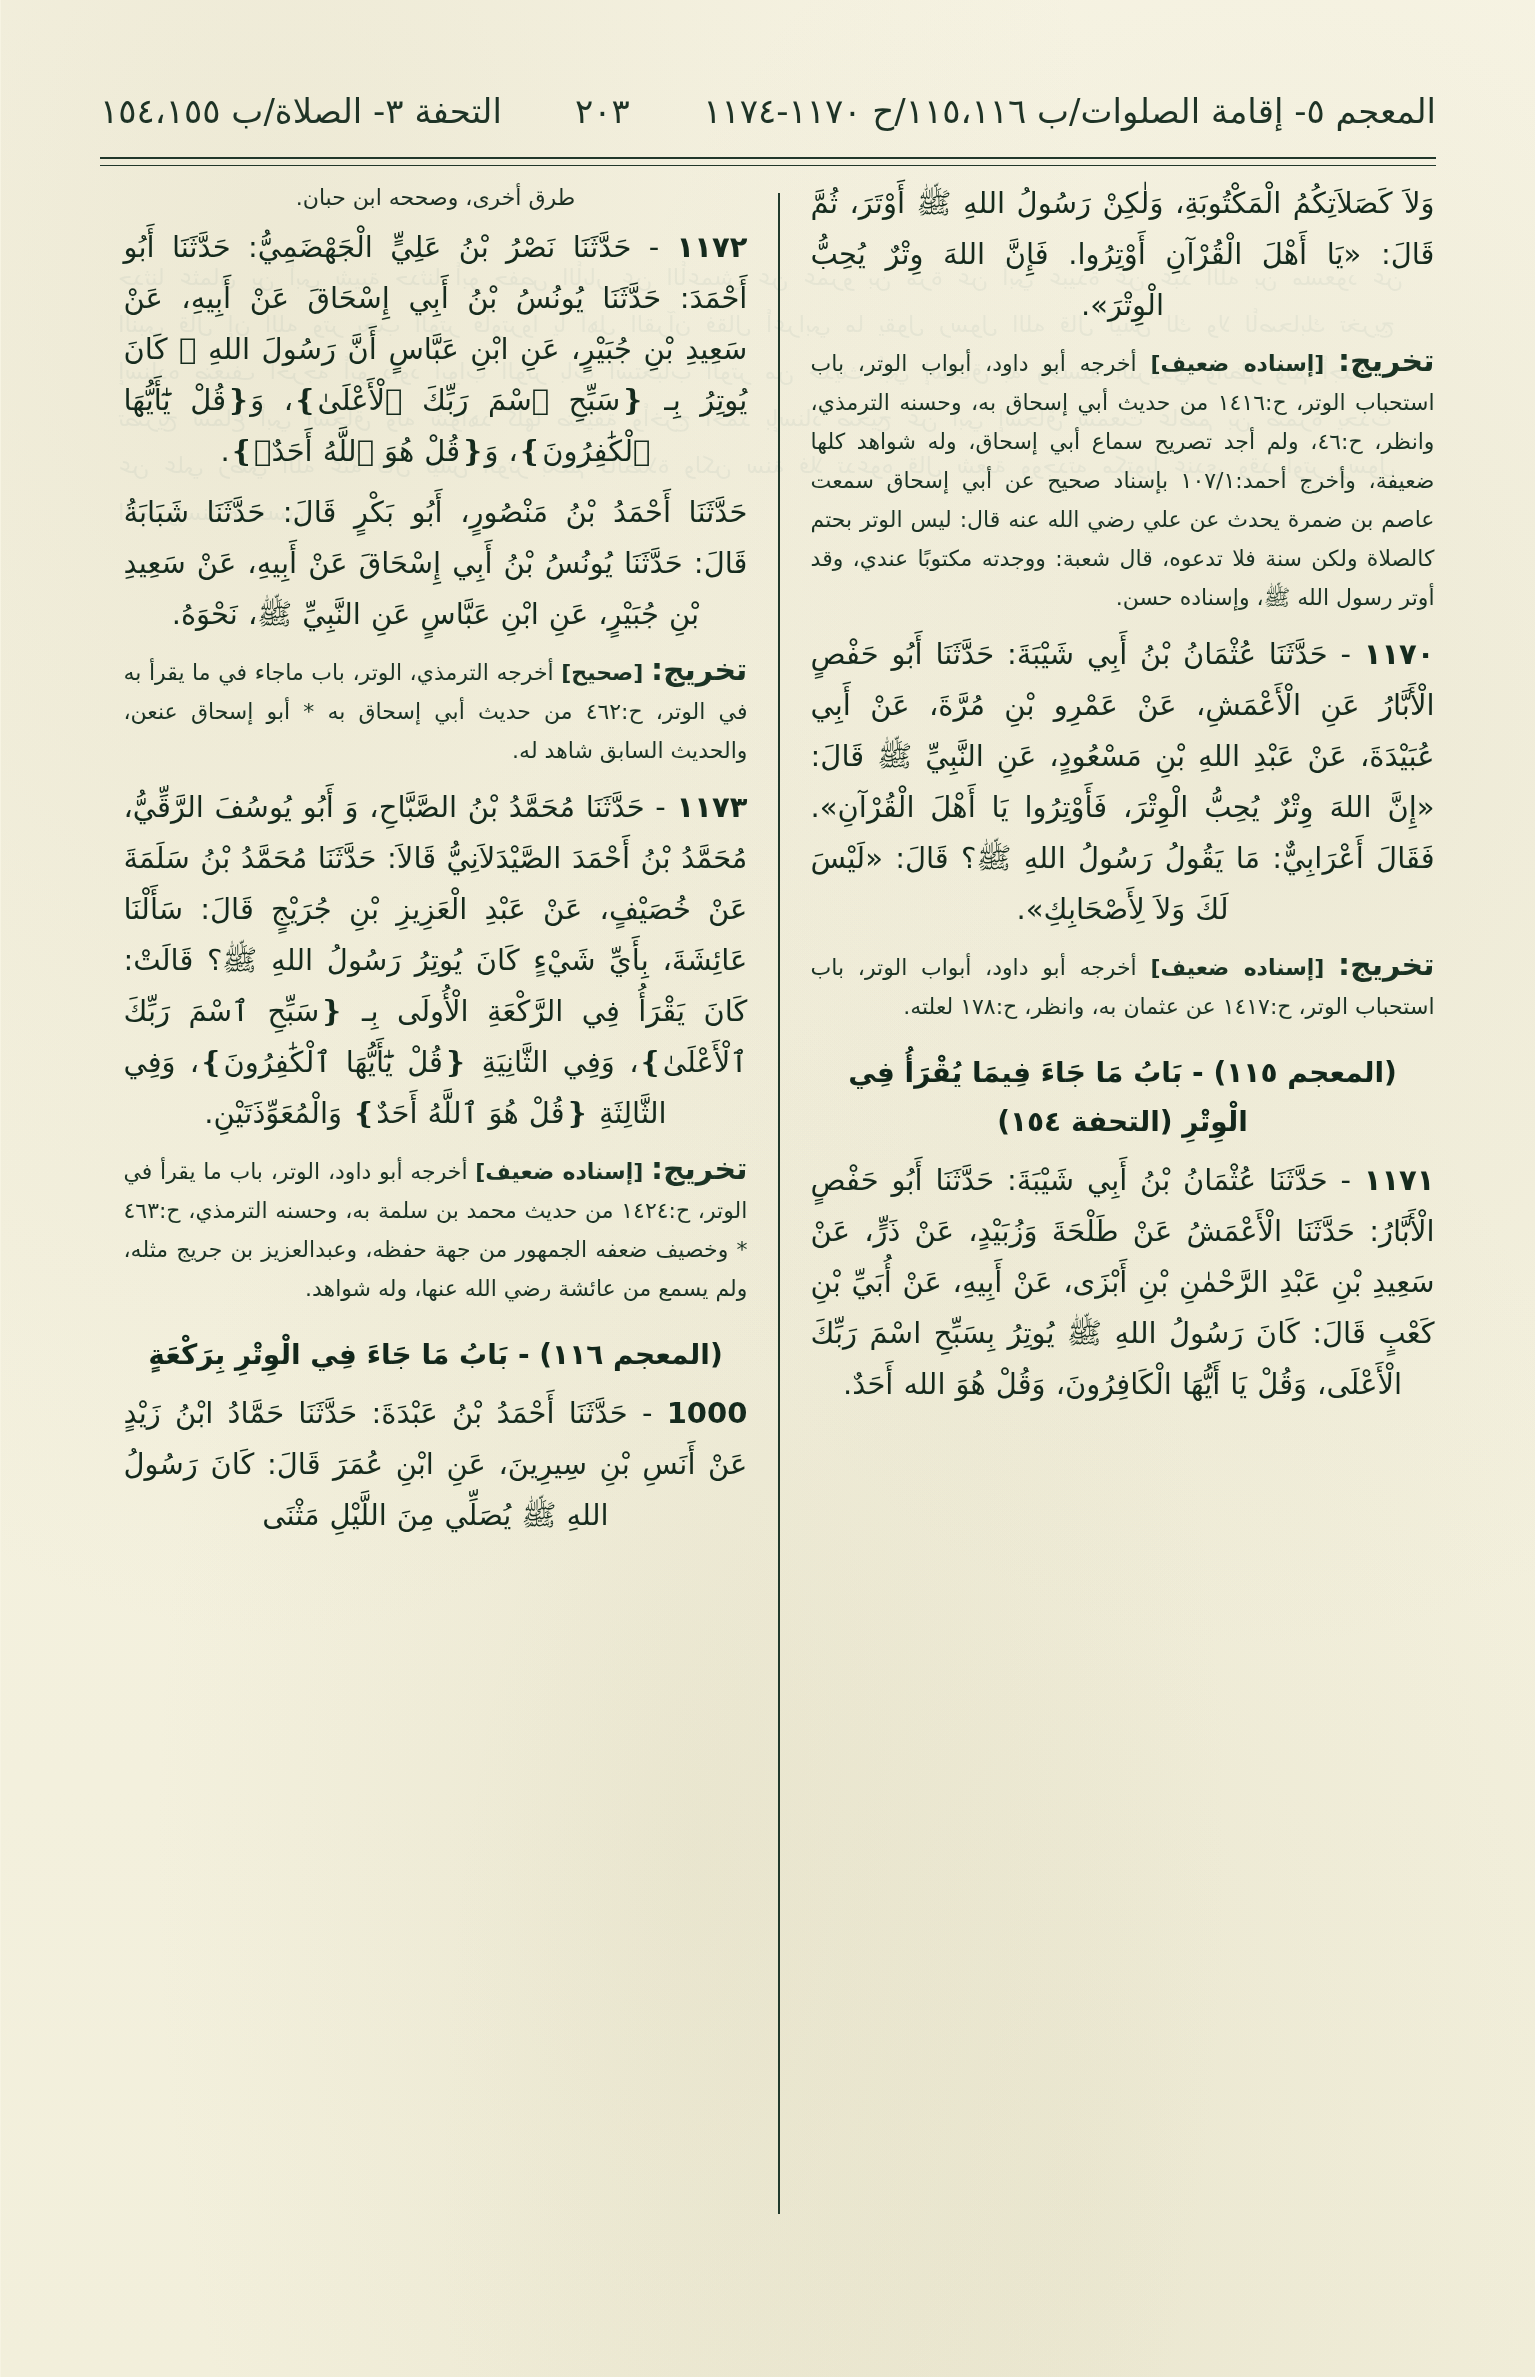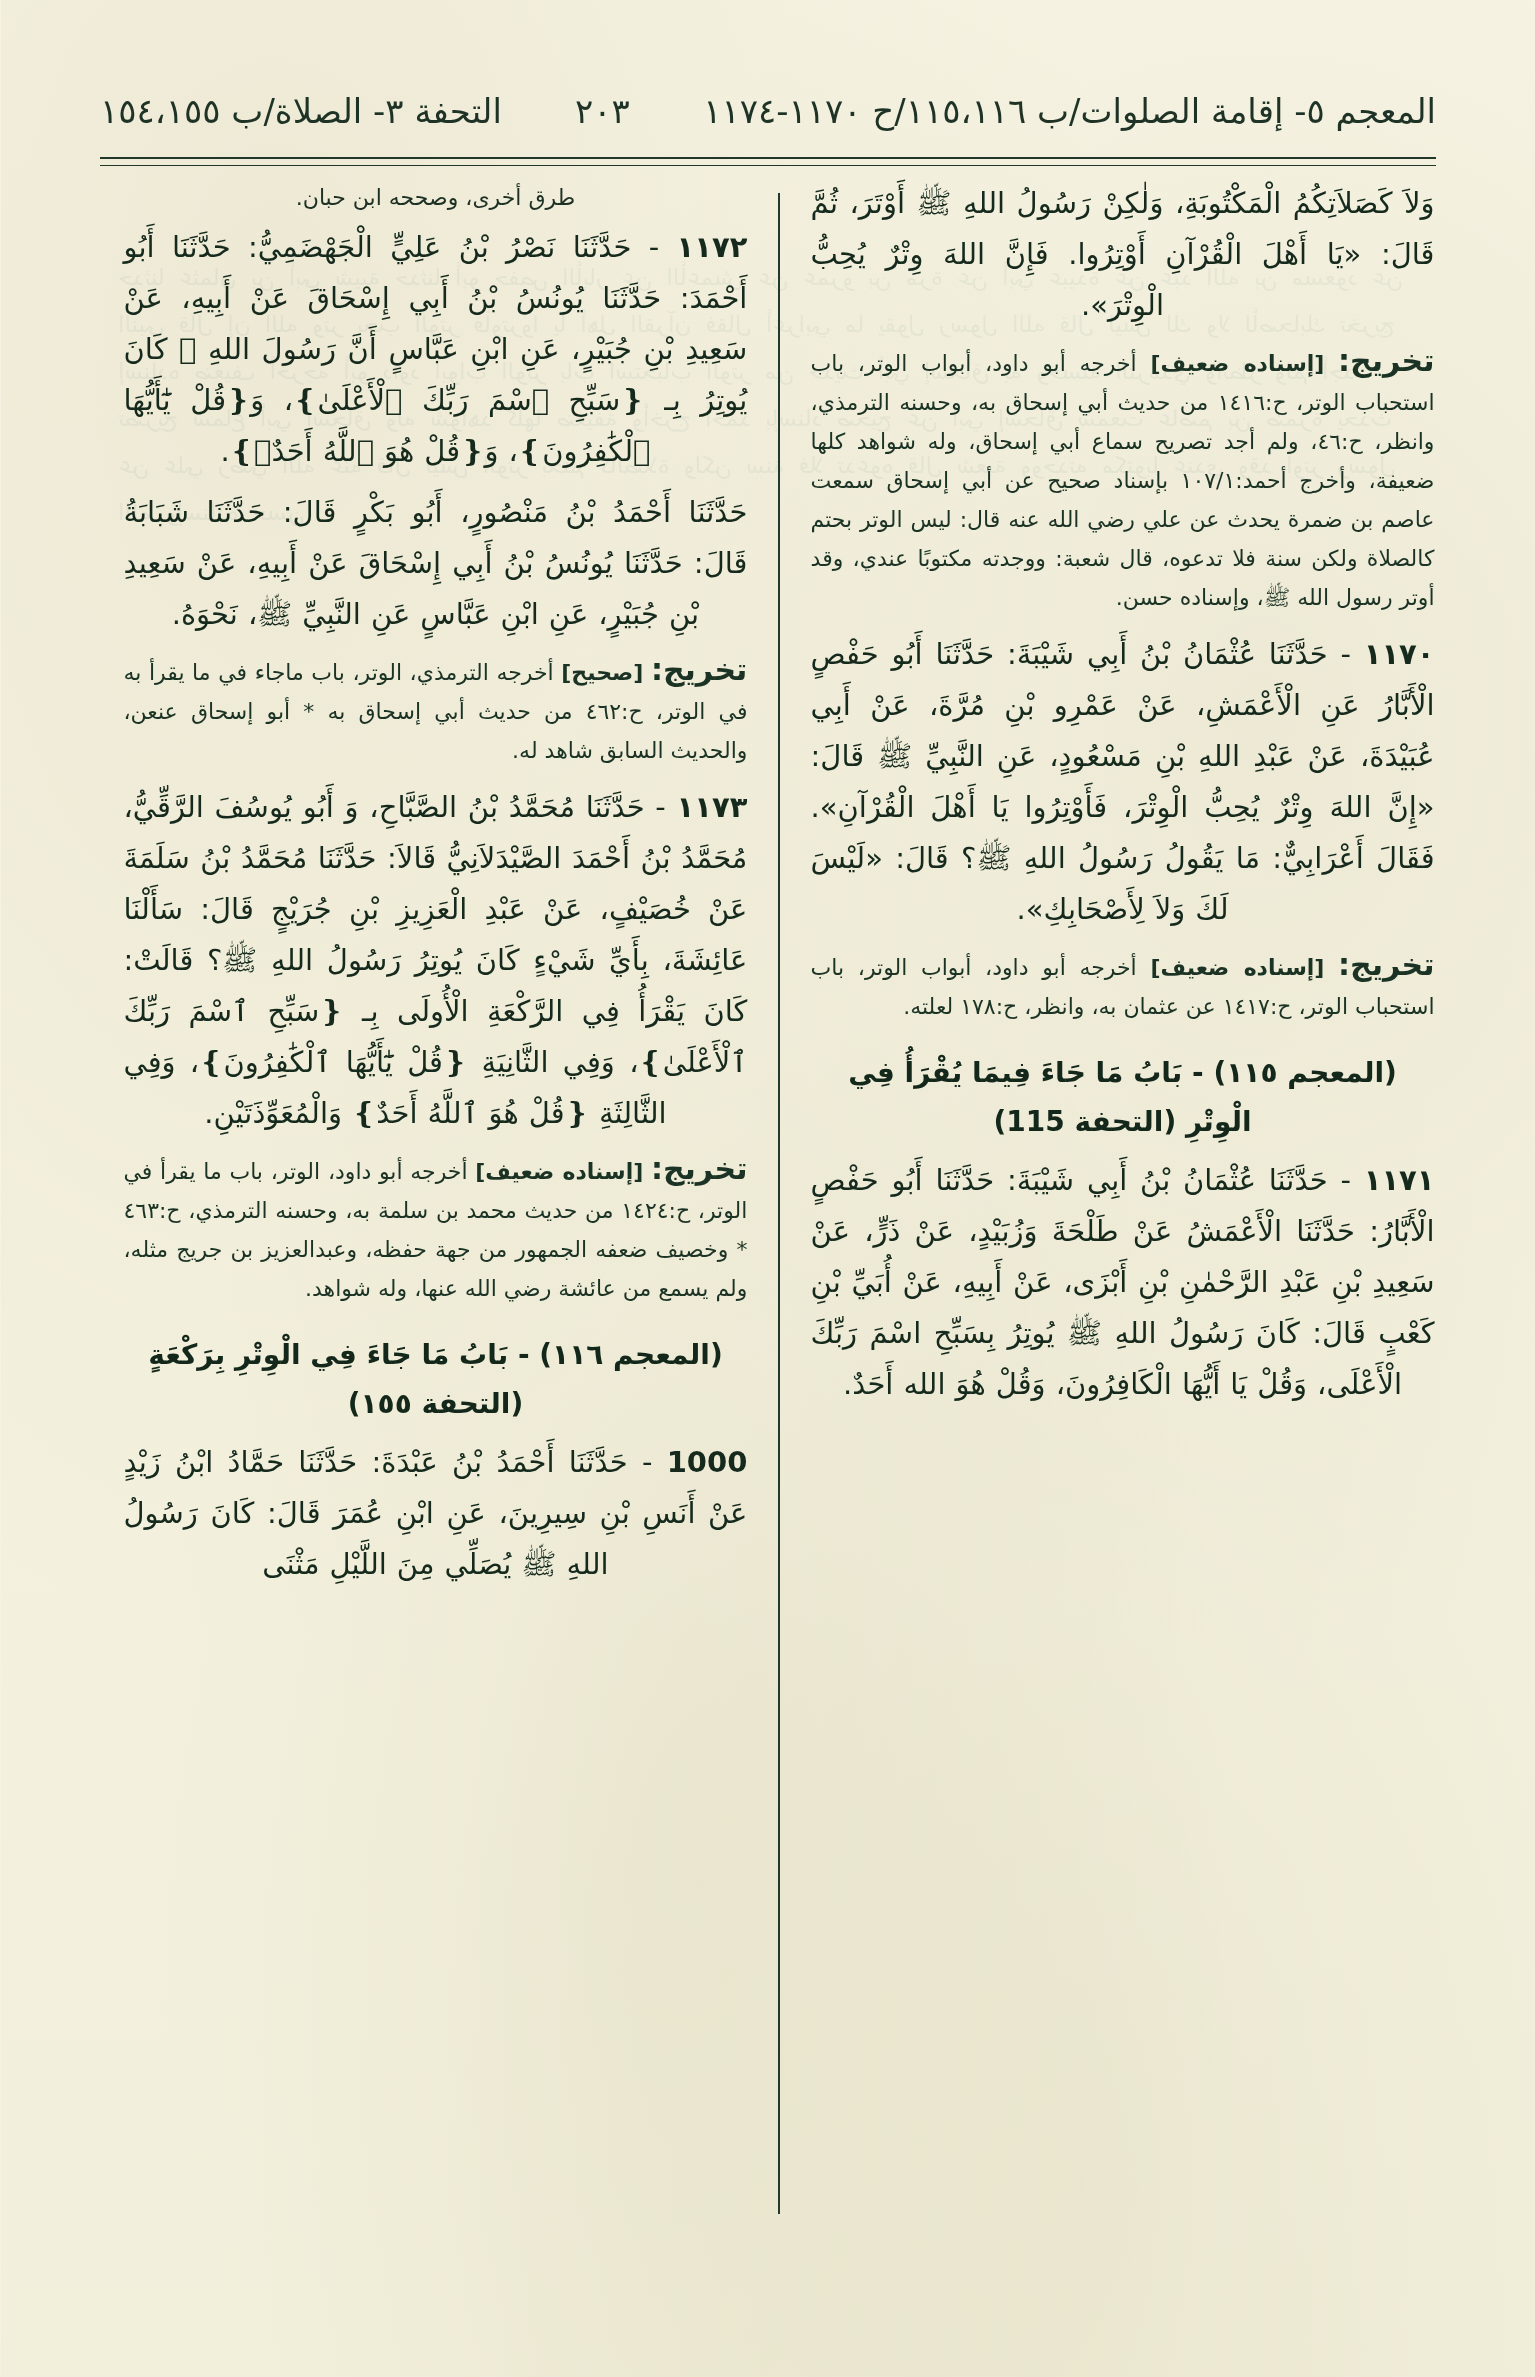--- a/index.html
+++ b/index.html
@@ -177,21 +177,21 @@
       </p>
 
       <p class="takhrij">
         <span class="lbl">تخريج:</span>
         <span class="grade">[إسناده ضعيف]</span>
         <span>أخرجه أبو داود، أبواب الوتر، باب استحباب الوتر، ح:١٤١٧ عن عثمان به، وانظر، ح:١٧٨ لعلته.</span>
       </p>
 
       <div class="chapter">
         <div>(المعجم ١١٥) - بَابُ مَا جَاءَ فِيمَا يُقْرَأُ فِي</div>
-        <div>الْوِتْرِ (التحفة 115)</div>
+        <div>الْوِتْرِ (التحفة ١٥٤)</div>
       </div>
 
       <p class="matn">
         <span class="num">١١٧١</span>
         <span>- حَدَّثَنَا عُثْمَانُ بْنُ أَبِي شَيْبَةَ: حَدَّثَنَا أَبُو حَفْصٍ الْأَبَّارُ: حَدَّثَنَا الْأَعْمَشُ عَنْ طَلْحَةَ وَزُبَيْدٍ، عَنْ ذَرٍّ، عَنْ سَعِيدِ بْنِ عَبْدِ الرَّحْمٰنِ بْنِ أَبْزَى، عَنْ أَبِيهِ، عَنْ أُبَيِّ بْنِ كَعْبٍ قَالَ: كَانَ رَسُولُ اللهِ ﷺ يُوتِرُ بِسَبِّحِ اسْمَ رَبِّكَ الْأَعْلَى، وَقُلْ يَا أَيُّهَا الْكَافِرُونَ، وَقُلْ هُوَ الله أَحَدٌ.</span>
       </p>
 
 
     </div>
 
@@ -220,21 +220,20 @@
       </p>
 
       <p class="takhrij">
         <span class="lbl">تخريج:</span>
         <span class="grade">[إسناده ضعيف]</span>
         <span>أخرجه أبو داود، الوتر، باب ما يقرأ في الوتر، ح:١٤٢٤ من حديث محمد بن سلمة به، وحسنه الترمذي، ح:٤٦٣ * وخصيف ضعفه الجمهور من جهة حفظه، وعبدالعزيز بن جريج مثله، ولم يسمع من عائشة رضي الله عنها، وله شواهد.</span>
       </p>
 
       <div class="chapter">
         <div>(المعجم ١١٦) - بَابُ مَا جَاءَ فِي الْوِتْرِ بِرَكْعَةٍ</div>
-        <div>(التحفة ١٥٥)</div>
       </div>
 
       <p class="matn">
         <span class="num">1000</span>
         <span>- حَدَّثَنَا أَحْمَدُ بْنُ عَبْدَةَ: حَدَّثَنَا حَمَّادُ ابْنُ زَيْدٍ عَنْ أَنَسِ بْنِ سِيرِينَ، عَنِ ابْنِ عُمَرَ قَالَ: كَانَ رَسُولُ اللهِ ﷺ يُصَلِّي مِنَ اللَّيْلِ مَثْنَى</span>
       </p>
 
     </div>
 
   </div>

